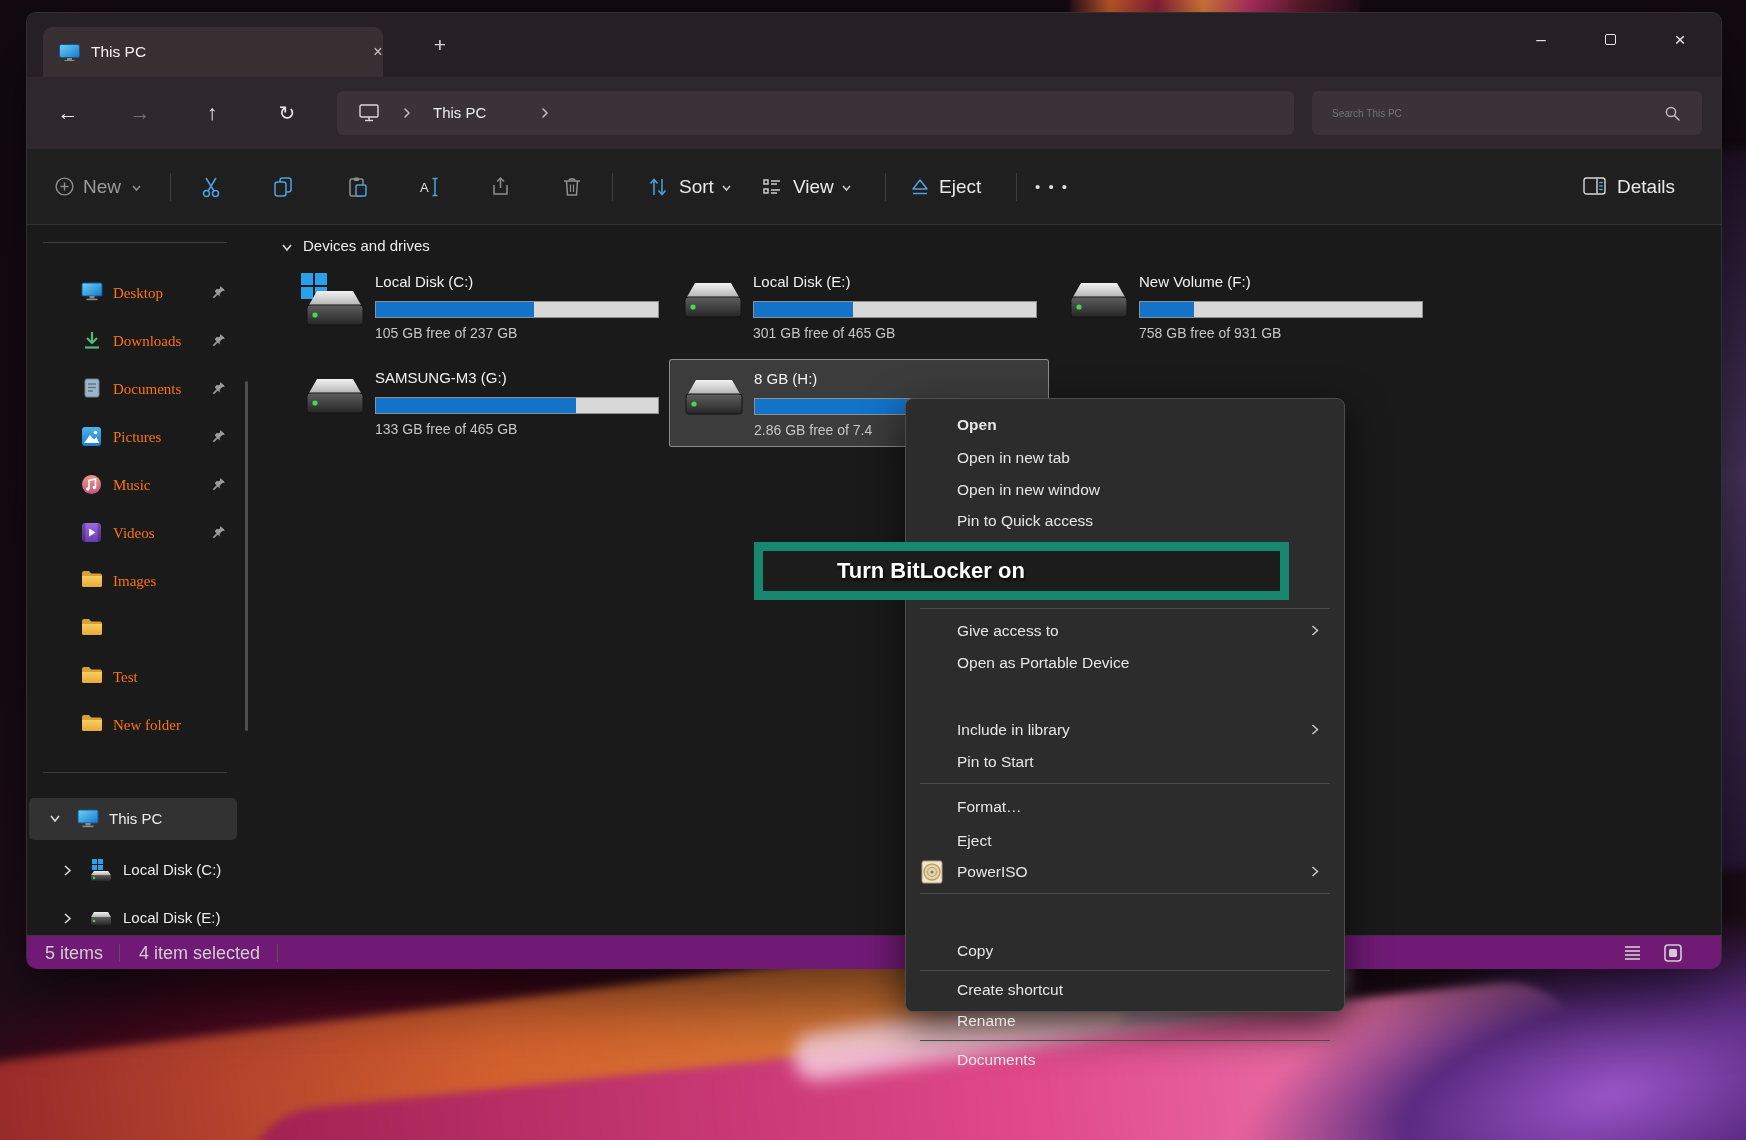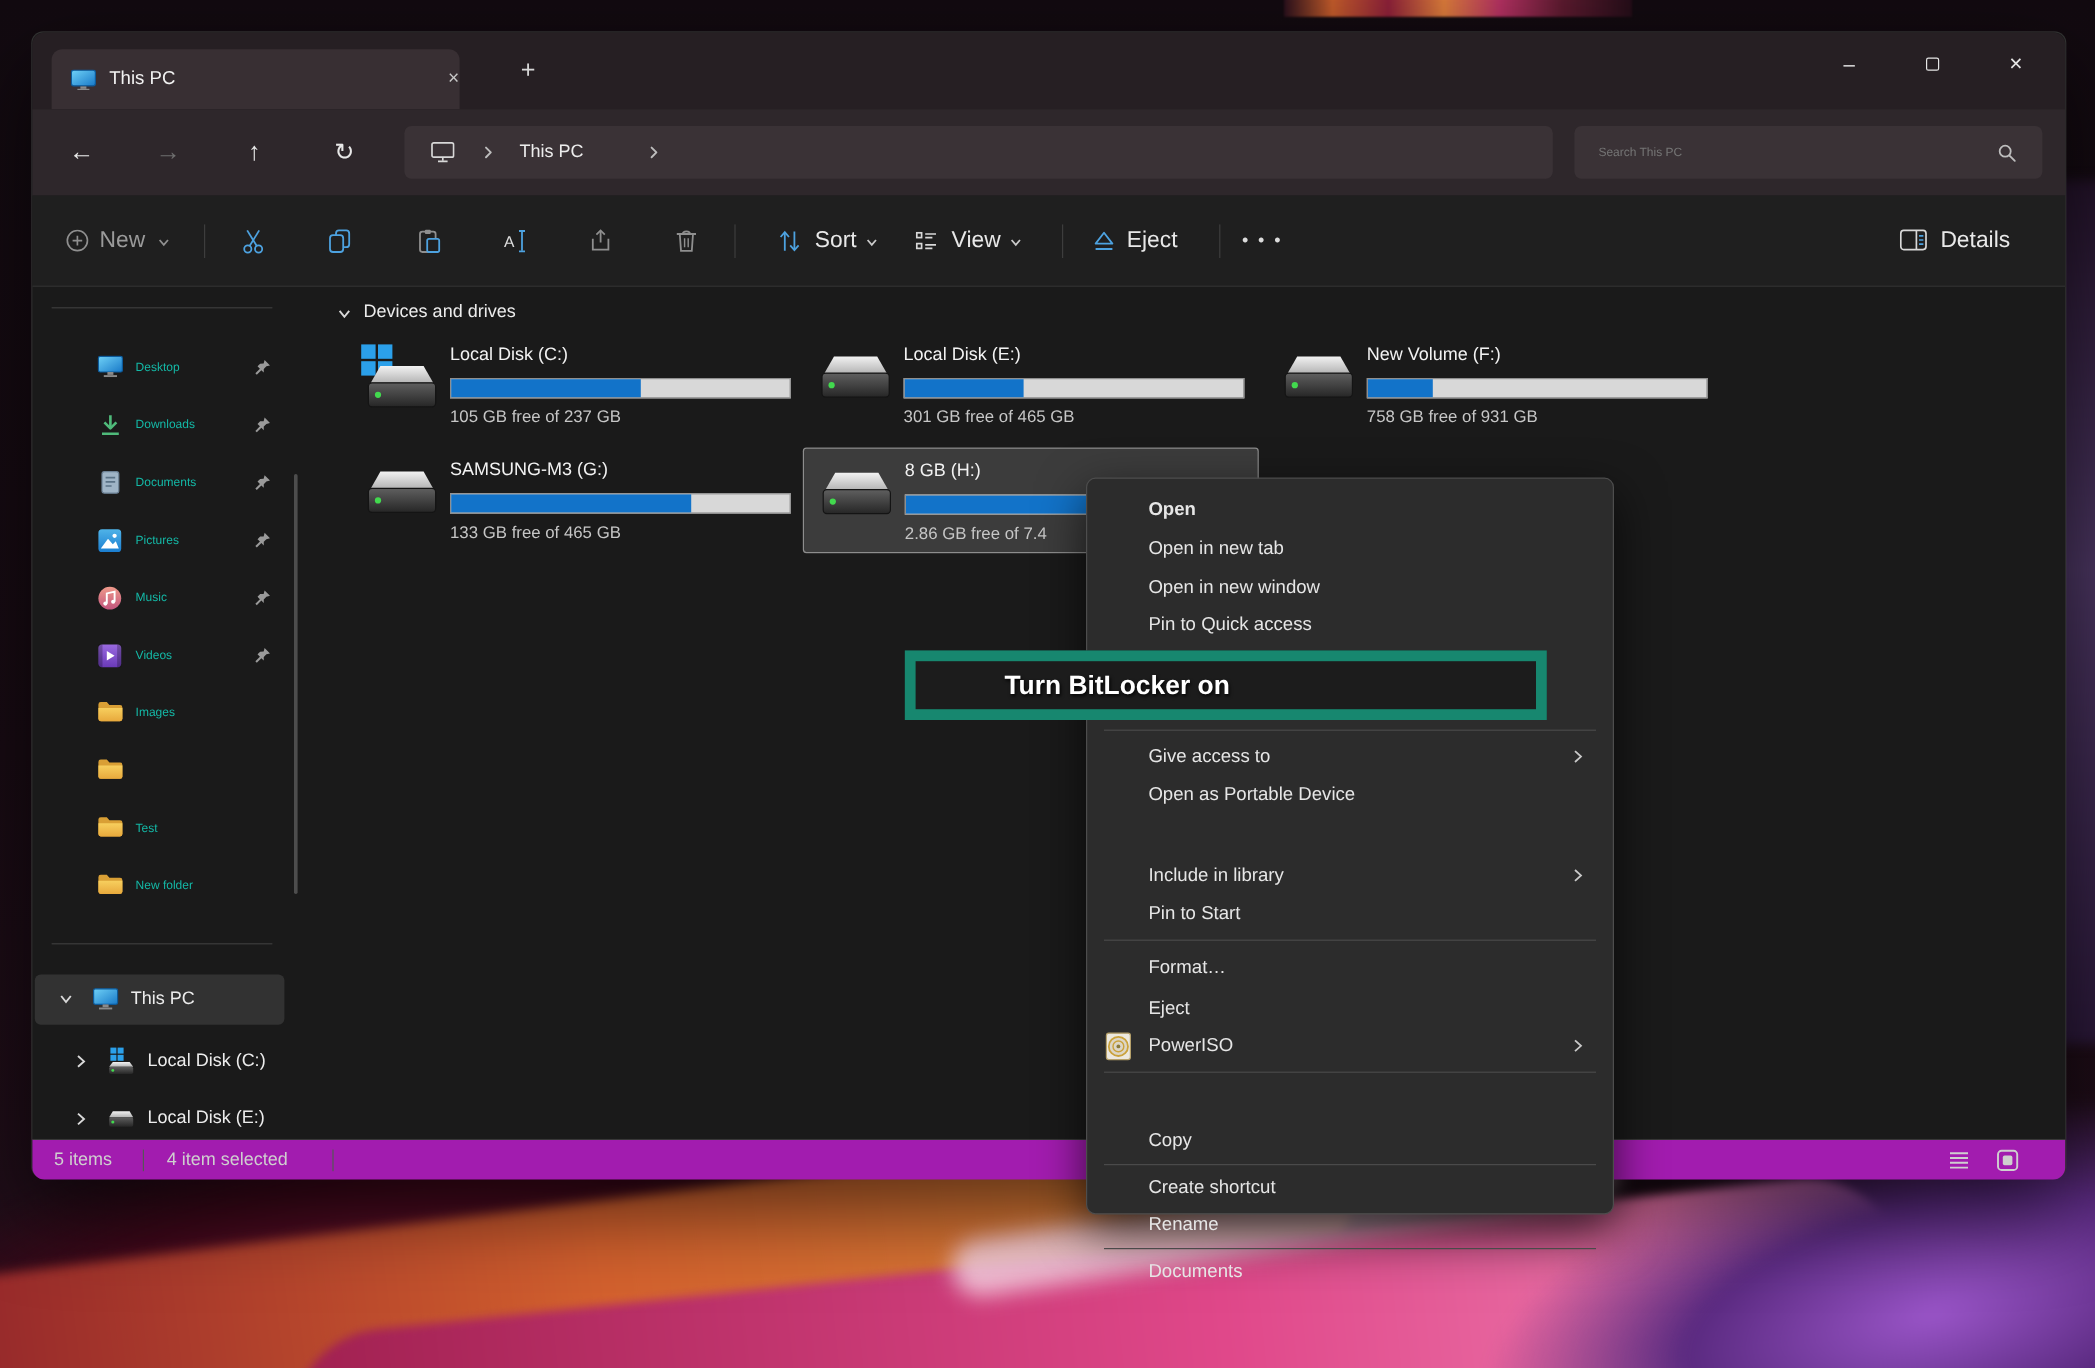--- a/index.html
+++ b/index.html
@@ -4,21 +4,21 @@
 <style>
   html,body{margin:0;padding:0;background:#0c060b;}
   *{box-sizing:border-box;}
   .stage{position:relative;width:1746px;height:1140px;overflow:hidden;
     font-family:"Liberation Sans","DejaVu Sans",sans-serif;color:#e8e8e8;
     background:linear-gradient(180deg,#120a10 0%,#180b13 55%,#220e1a 100%);}
   .abs{position:absolute;}
   .blob{position:absolute;pointer-events:none;}
 
   
-  .window{position:absolute;left:26px;top:26px;width:1696px;height:956px;
+  .window{position:absolute;left:26px;top:12px;width:1696px;height:956px;
     background:#1a1a1a;border:1px solid rgba(255,255,255,.10);border-radius:10px;
     box-shadow:0 28px 70px rgba(0,0,0,.6);overflow:visible;}
   .tabbar{position:absolute;left:0;top:0;width:100%;height:64px;background:#261f23;
     border-radius:10px 10px 0 0;}
   .tab{position:absolute;left:16px;top:14px;width:340px;height:50px;background:#382f33;
     border-radius:9px 9px 0 0;}
   .tab-title{position:absolute;left:48px;top:0;line-height:50px;font-size:15.5px;color:#f2f2f2;}
   .tab-close{position:absolute;left:322px;top:12px;width:26px;height:26px;border-radius:4px;
     text-align:center;line-height:25px;color:#c9c9c9;font-size:16px;}
   .newtab{position:absolute;left:398px;top:18px;width:30px;height:30px;border-radius:4px;
@@ -38,38 +38,38 @@
     border-bottom:1px solid #313131;}
   .tlabel{position:absolute;top:26px;font-size:19px;color:#e8e8e8;line-height:24px;}
   .tlabel.dim{color:#9a9a9a;}
   .tsep{position:absolute;top:24px;width:1px;height:28px;background:#3d3d3d;}
   .ticon{position:absolute;top:27px;}
   .dots{position:absolute;top:24px;font-size:15px;letter-spacing:2px;color:#dcdcdc;line-height:28px;}
 
   
   .side-row{position:absolute;left:4px;width:204px;height:40px;border-radius:5px;}
   .side-icon{position:absolute;left:50px;top:9px;}
-  .side-label{position:absolute;left:82px;top:0;line-height:40px;font-size:10px;color:#14b8a6;white-space:nowrap;}
+  .side-label{position:absolute;left:82px;top:0;line-height:40px;font-size:15px;color:#f97316;white-space:nowrap;font-family:Liberation Serif, serif;}
   .side-pin{position:absolute;left:180px;top:12px;}
   .tree-label{position:absolute;top:0;line-height:42px;font-size:15px;color:#ececec;white-space:nowrap;}
   .divider-h{position:absolute;height:1px;background:#3c3c3c;}
 
   
   .group-header{position:absolute;font-size:15px;color:#ececec;}
   .tile{position:absolute;width:372px;height:88px;border-radius:3px;}
   .tile.selected{background:rgba(255,255,255,.15);border:1px solid rgba(255,255,255,.42);}
   .drive-name{position:absolute;left:84px;top:10px;font-size:15px;color:#f2f2f2;white-space:nowrap;}
   .drive-bar{position:absolute;left:84px;top:38px;width:284px;height:17px;background:#d8d8d8;
     border:1px solid #8f8f8f;}
   .drive-fill{height:100%;background:#1273c9;}
   .drive-free{position:absolute;left:84px;top:62px;font-size:14px;color:#c6c6c6;white-space:nowrap;}
   .drive-ico{position:absolute;left:8px;top:6px;}
 
-  .statusbar{position:absolute;left:0;top:922px;width:100%;height:34px;background:#a21caf;
-    border-top:1px solid #383838;border-radius:0 0 10px 10px;font-size:15px;color:#cfcfcf;}
+  .statusbar{position:absolute;left:0;top:922px;width:100%;height:34px;background:#701a75;
+    border-top:1px solid #383838;border-radius:0 0 10px 10px;font-size:18px;color:#cfcfcf;}
   .st-sep{position:absolute;top:8px;width:1px;height:18px;background:#565656;}
 
   
   .cmenu{position:absolute;left:905px;top:398px;width:440px;height:614px;background:#2c2c2c;
     border:1px solid #4d4d4d;border-radius:8px;box-shadow:0 14px 40px rgba(0,0,0,.65);z-index:40;padding-left:44px;}
   .mrow{position:absolute;left:5px;right:5px;height:32px;line-height:32px;font-size:15.5px;
     color:#e6e6e6;border-radius:4px;}
   .mrow .mtext{position:absolute;left:46px;white-space:nowrap;}
   .mrow .marrow{position:absolute;right:20px;top:9px;}
   .msep{position:absolute;left:14px;right:14px;height:1px;background:#4a4a4a;}

